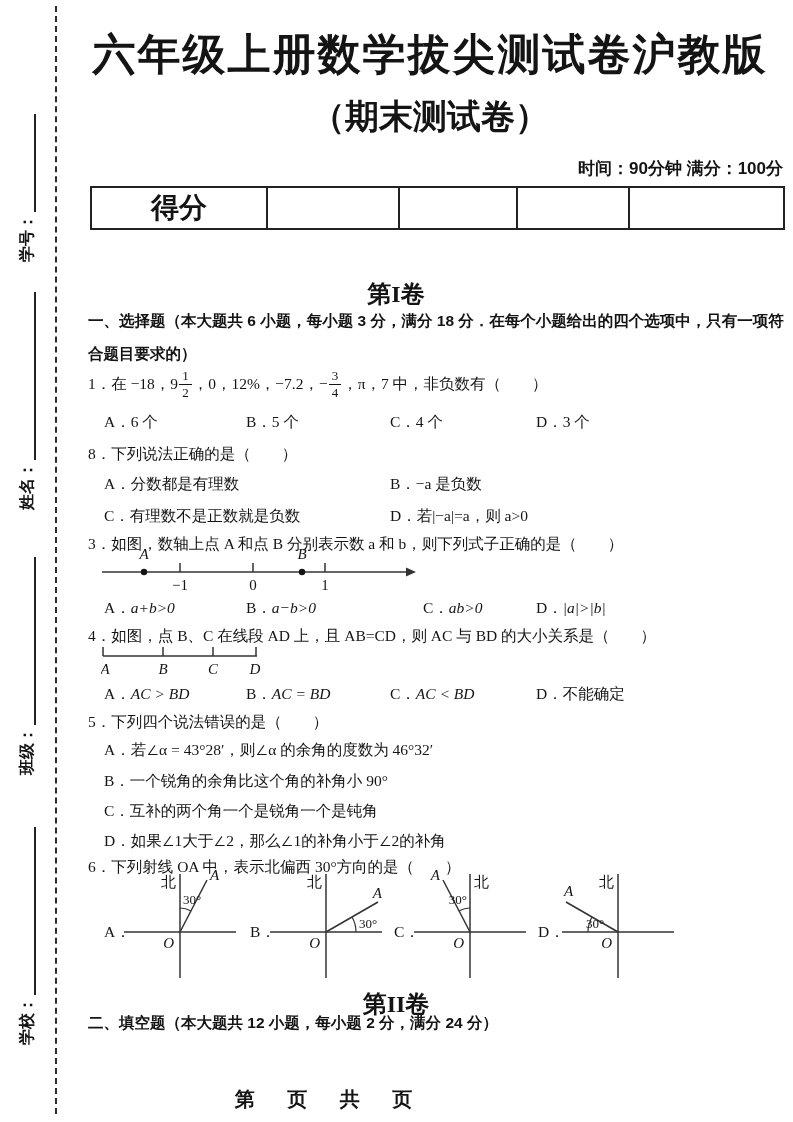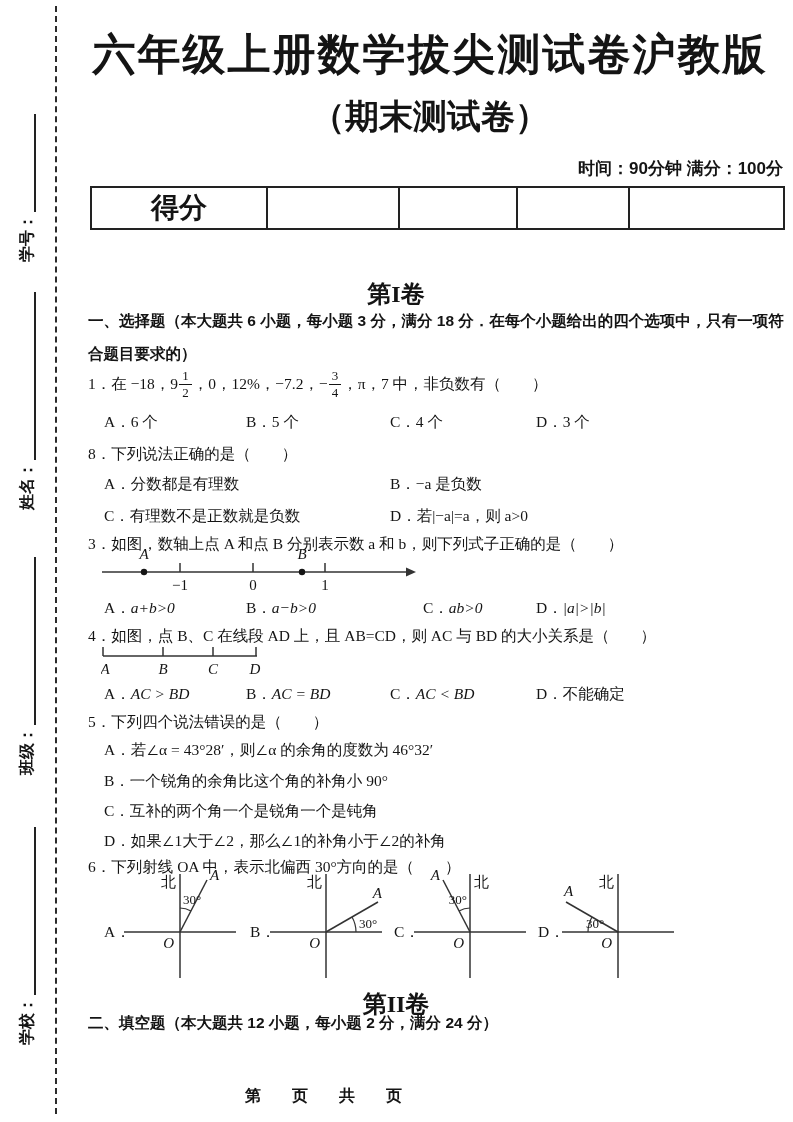--- a/index.html
+++ b/index.html
@@ -37,21 +37,21 @@
   .math { font-style:italic; }
   .frac { display:inline-flex; flex-direction:column; align-items:center; line-height:1.05;
     font-size:13px; margin:0 1px; }
   .frac .num { border-bottom:1px solid #141414; padding:0 3px 1px; }
   .frac .den { padding-top:1px; }
   .q1row { display:flex; align-items:center; height:48px; }
   svg text { font-family:"Liberation Serif", serif; fill:#141414; }
   svg .it { font-style:italic; }
   .fig { position:absolute; }
   .footer { position:absolute; left:0; top:1086px; width:656px; text-align:center;
-    font-family:Liberation Serif, serif; font-weight:600; font-size:16px;
+    font-family:Liberation Sans, sans-serif; font-weight:600; font-size:20px;
     letter-spacing:9px; word-spacing:9px; }
 </style>
 </head>
 <body>
 
 <div class="page">
 
   <div class="seal-line"></div>
 
   <div class="side-field" style="left:-47px; top:177px; width:148px;">

